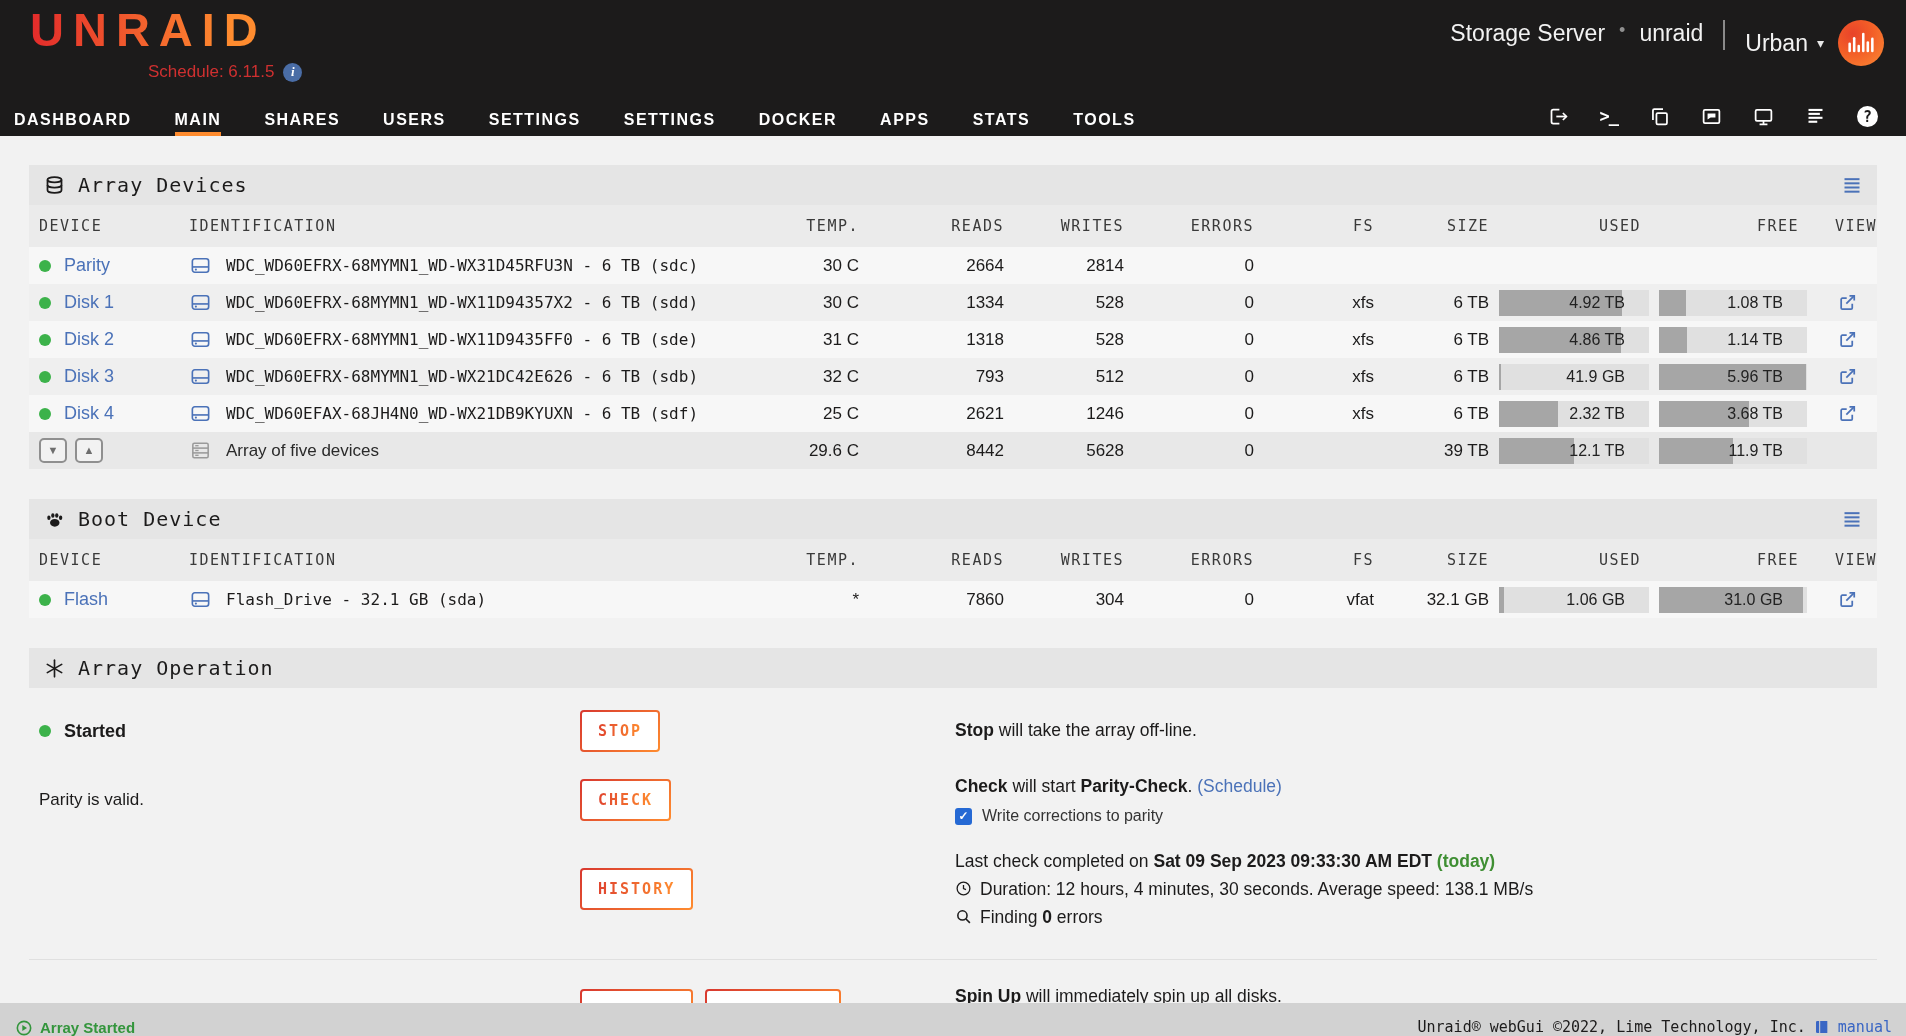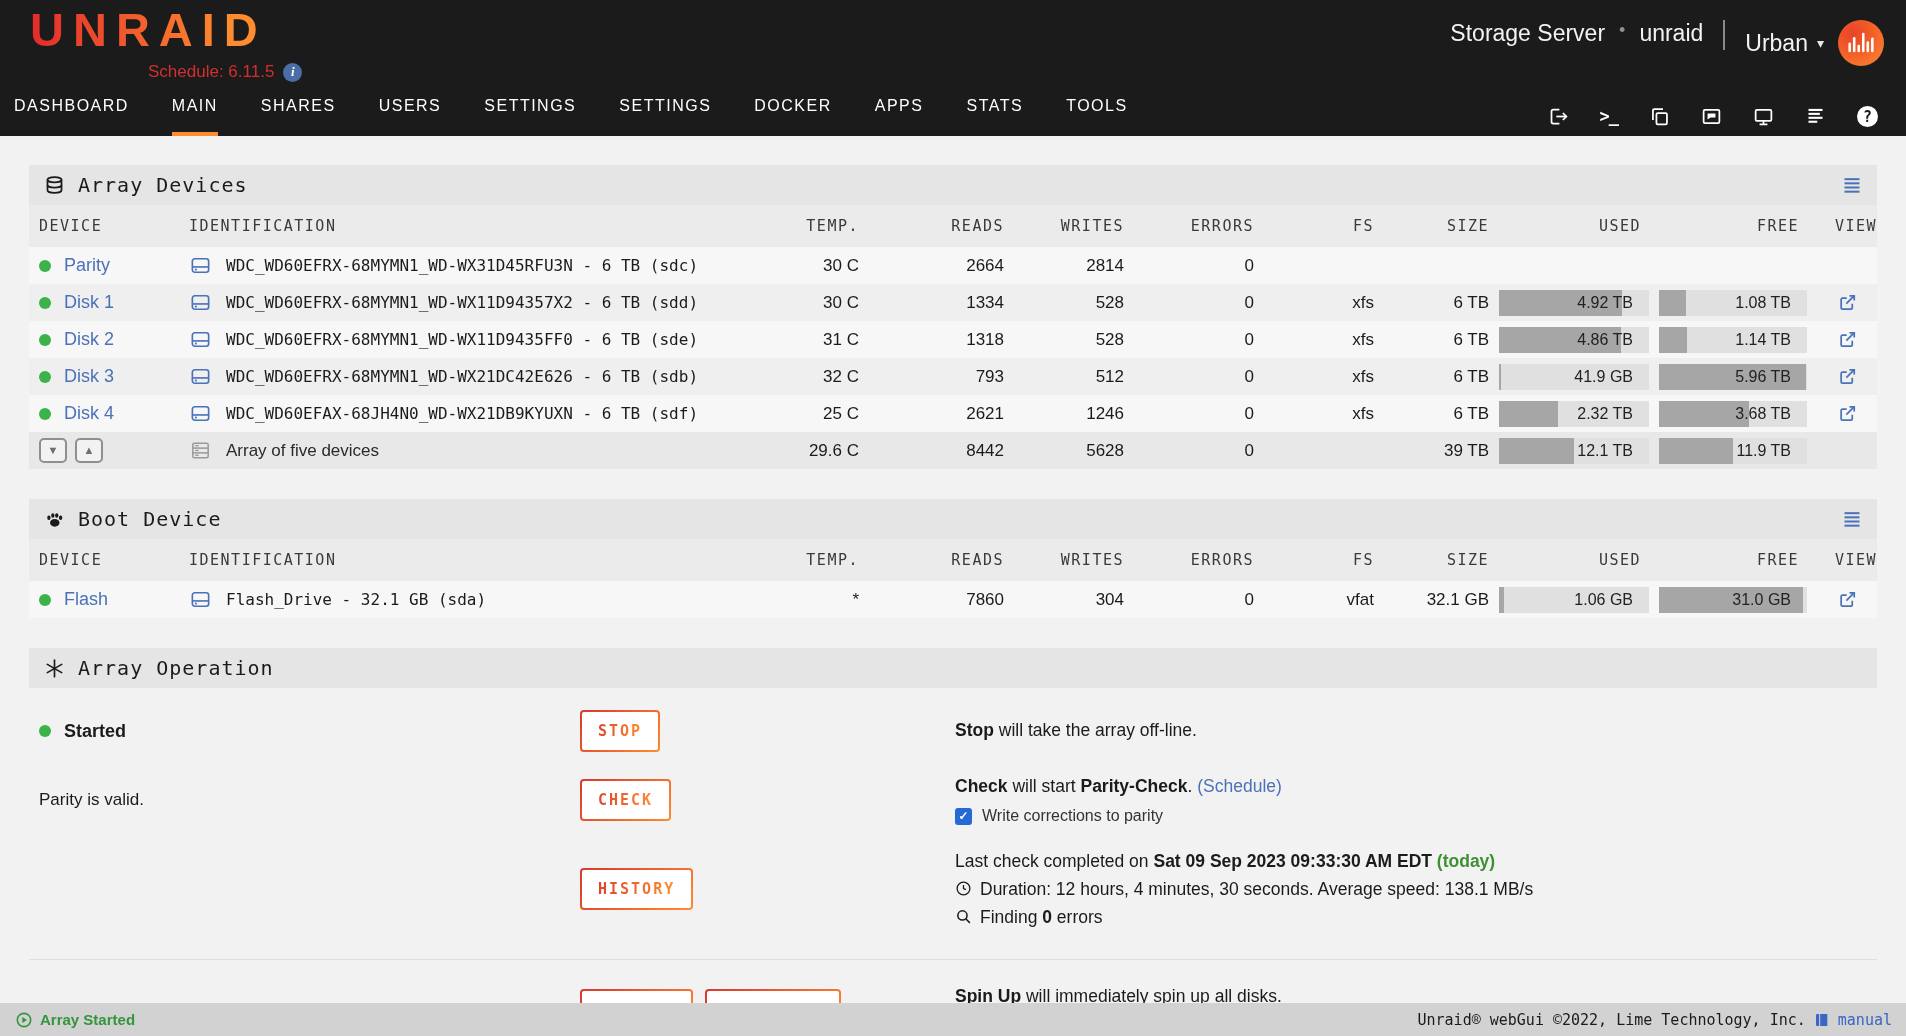--- a/index.html
+++ b/index.html
@@ -31,22 +31,22 @@
   .user-menu { display:flex; align-items:center; gap:9px; cursor:pointer; color:#f2f2f2; }
   .chevron { font-size:14px; color:#e8e8e8; }
   .avatar { width:46px; height:46px; border-radius:50%; flex:none; cursor:pointer;
     background:radial-gradient(circle at 32% 30%, #e8432a 0%, #f35f27 45%, #fb8c35 100%);
     display:flex; align-items:flex-end; justify-content:center; overflow:hidden; }
   .avatar svg { display:block; margin:0 auto 8px; }
   
   .navbar { position:absolute; left:0; bottom:0; width:100%; height:46px;
     display:flex; align-items:flex-end; }
   .nav-items { display:flex; gap:43px; margin-left:14px; }
-  .nav-item { color:#fff; font-size:16px; font-weight:normal; letter-spacing:1.5px;
-    padding-bottom:18px; border-bottom:4px solid transparent; cursor:pointer; line-height:1; }
+  .nav-item { color:#fff; font-size:16px; font-weight:bold; letter-spacing:1.5px;
+    padding-bottom:4px; border-bottom:4px solid transparent; cursor:pointer; line-height:1; }
   .nav-item.active { border-bottom-color:#ff8c2f; }
   .nav-icons { margin-left:auto; margin-right:28px; display:flex; gap:31px; align-items:center;
     padding-bottom:9px; }
   .nav-icons .nicon { width:21px; height:21px; color:#fff; cursor:pointer; display:block; }
   .term-icon { color:#fff; font-family:"DejaVu Sans Mono",monospace; font-weight:bold;
     font-size:17px; line-height:21px; cursor:pointer; letter-spacing:-1px; }
   .help-badge { width:21px; height:21px; border-radius:50%; background:#fff; color:#1c1b1b;
     font-weight:bold; font-size:15px; display:flex; align-items:center; justify-content:center;
     cursor:pointer; font-family:"DejaVu Sans Mono",monospace; }
   
@@ -72,21 +72,21 @@
   .dev-link { color:#4b72b8; font-size:18px; text-decoration:none; cursor:pointer; }
   .c-id { display:flex; align-items:center; gap:14px; }
   .id-text { font-family:"DejaVu Sans Mono",monospace; font-size:16px; }
   .id-plain { font-size:17px; color:#2a2a2a; }
   .c-id .dicon { width:23px; height:23px; color:#4b72b8; flex:none; }
   .c-id .aicon { width:23px; height:23px; color:#9a9a9a; flex:none; }
   .c-r { text-align:right; }
   .pad-r { padding-right:8px; }
   .bar { position:relative; height:26px; background:#e0e0e0; width:100%; overflow:hidden; }
   .bar-fill { position:absolute; left:0; top:0; bottom:0; background:#a6a6a6; width:0; }
-  .bar-label { position:relative; text-align:right; padding-right:16px; line-height:26px; font-size:16px; color:#222; }
+  .bar-label { position:relative; text-align:right; padding-right:24px; line-height:26px; font-size:16px; color:#222; }
   .c-view { display:flex; justify-content:center; }
   .view-icon { width:19px; height:19px; color:#4b72b8; cursor:pointer; }
   .mini-btn { width:28px; height:25px; border:2px solid #8f8f8f; border-radius:5px; background:#f2f2f2;
     color:#6e6e6e; display:inline-flex; align-items:center; justify-content:center;
     font-size:11px; cursor:pointer; margin-right:8px; padding:0; line-height:1; }
   
   .op-row { display:grid; grid-template-columns:551px 375px 1fr; align-items:center; margin:22px 0; }
   .op-row.spin { border-top:1px solid #e0e0e0; padding-top:24px; margin-top:28px; padding-bottom:6px; }
   .status-line { display:flex; align-items:center; padding-left:10px; font-weight:bold; font-size:18px; }
   .plain-line { padding-left:10px; font-size:17px; }
@@ -102,21 +102,21 @@
   .link { color:#4b72b8; text-decoration:none; cursor:pointer; }
   .checkbox-row { display:flex; align-items:center; gap:10px; margin-top:8px; font-size:16px; color:#333; }
   .checkbox { width:17px; height:17px; background:#2569d4; border-radius:3px; color:#fff;
     display:flex; align-items:center; justify-content:center; font-size:12px; font-weight:bold; cursor:pointer; }
   .lastcheck { font-size:17.5px; line-height:1.6; }
   .today { color:#3f8f33; font-weight:bold; }
   .inline-icon { width:17px; height:17px; color:#1c1b1b; vertical-align:-2px; margin-right:8px; }
   .btn-pair { display:flex; gap:12px; }
   
   .footer { position:absolute; left:0; right:0; bottom:0; height:33px; background:#d2d2d2;
-    display:flex; align-items:center; padding:0 14px 0 16px; }
+    display:flex; align-items:flex-end; padding:0 14px 0 16px; }
   .footer-status { display:flex; align-items:center; gap:8px; color:#33953c; font-weight:bold; font-size:15px; }
   .play-icon { width:16px; height:16px; color:#33953c; }
   .footer-right { margin-left:auto; display:flex; align-items:center; gap:8px;
     font-family:"DejaVu Sans Mono",monospace; font-size:15px; color:#1c1b1b; }
   .book-icon { width:16px; height:16px; color:#3a66c4; }
   .manual-link { color:#3a66c4; text-decoration:none; cursor:pointer; font-family:"DejaVu Sans Mono",monospace; }
 </style>
 </head>
 <body>
 

